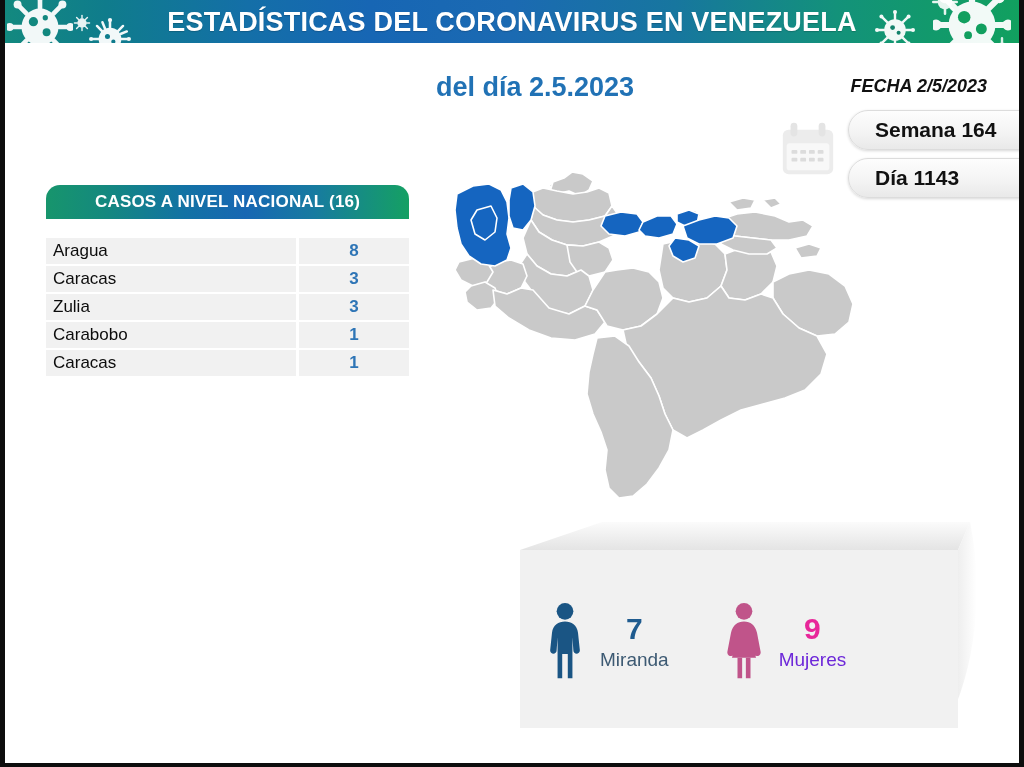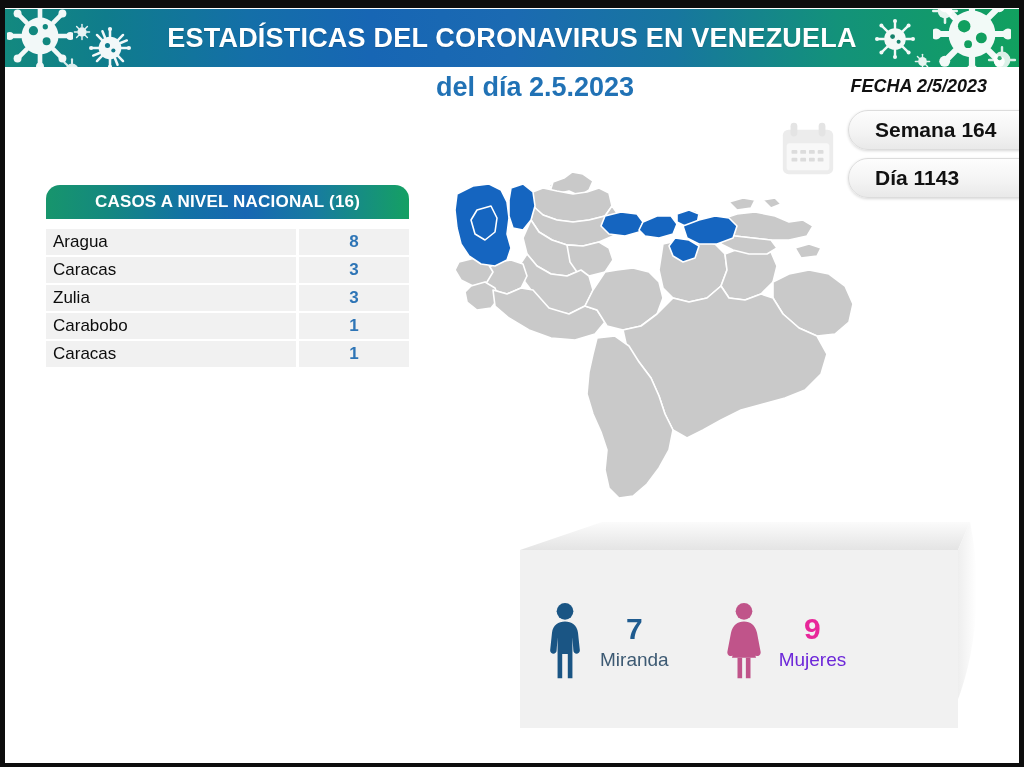--- a/index.html
+++ b/index.html
@@ -27,23 +27,23 @@
   .top-strip {
     position: absolute;
     top: 0; left: 0; right: 0;
     height: 8px;
     background: #0d0d0d;
   }
 
   
   .banner {
     position: absolute;
-    top: 9px; left: 0;
+    top: 0; left: 0;
     width: 1014px;
-    height: 58px;
+    height: 43px;
     background: linear-gradient(90deg,
         #13897f 0%,
         #0f7c8c 10%,
         #146fa8 24%,
         #1766b4 36%,
         #1b6ab2 50%,
         #17769f 66%,
         #13927a 82%,
         #11a05f 100%);
     overflow: hidden;
@@ -150,21 +150,21 @@
     color: #ffffff;
     font-size: 17px;
     font-weight: bold;
     display: flex;
     align-items: center;
     justify-content: center;
     letter-spacing: .2px;
     white-space: nowrap;
   }
 
-  .table-body { padding-top: 10px; border-radius: 31px; }
+  .table-body { padding-top: 19px; border-radius: 31px; }
 
   .row {
     display: flex;
     height: 26px;
     margin-bottom: 2px;
   }
   .row .cell-name {
     flex: 1 1 auto;
     background: #f1f1f1;
     color: #0c0c0c;

